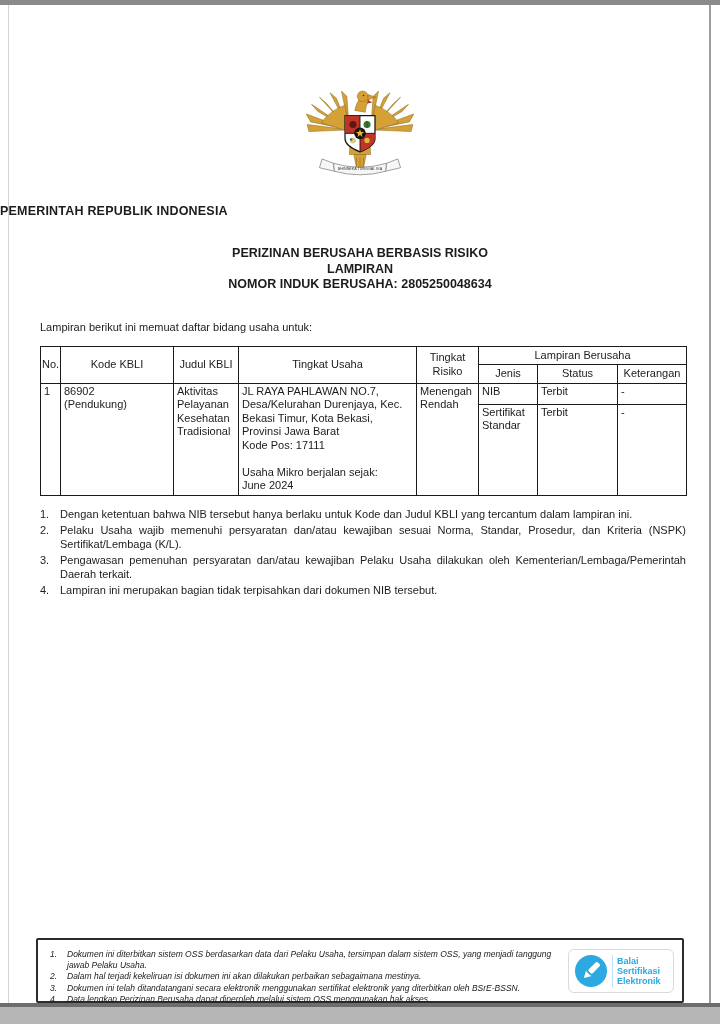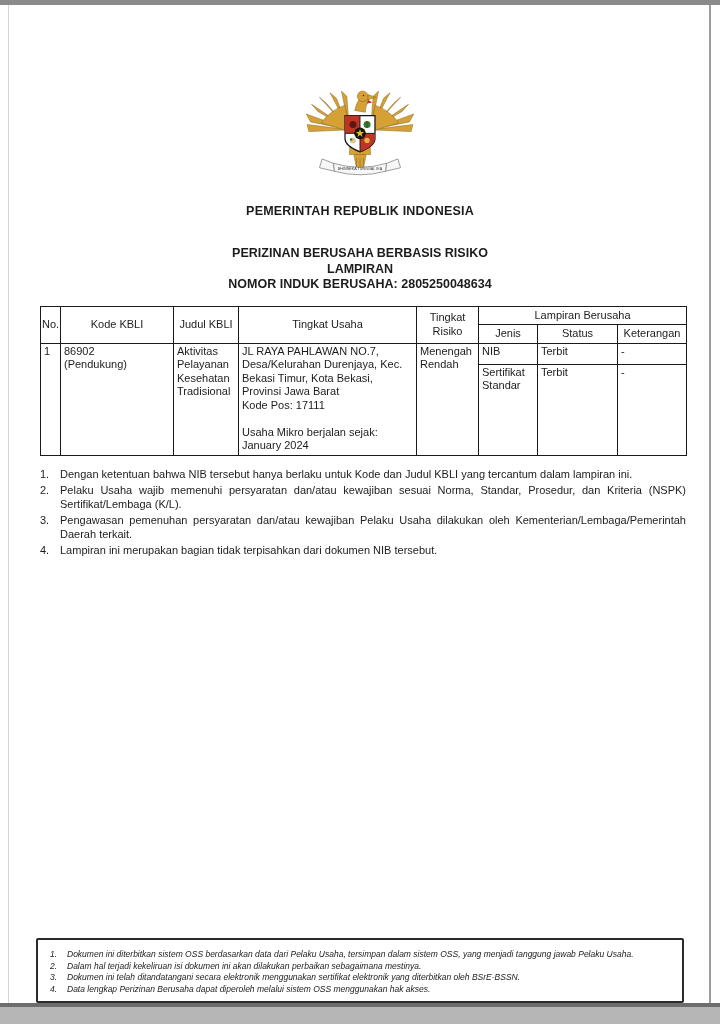--- a/index.html
+++ b/index.html
@@ -13,21 +13,21 @@
   .page { position:absolute; inset:0; background:#fff; }
 
   
   .scan-top    { position:absolute; top:0; left:0; right:0; height:5px; background:#8a8a8a; }
   .scan-left   { position:absolute; top:5px; bottom:21px; left:8px; width:1px; background:#d4d4d4; }
   .scan-right  { position:absolute; top:5px; bottom:21px; right:9px; width:2px; background:#9c9c9c; }
   .scan-bottom { position:absolute; bottom:0; left:0; right:0; height:17px; background:#b6b6b6; border-top:4px solid #6d6d6d; }
 
   .emblem-wrap { margin-top:84px; display:flex; justify-content:center; }
 
-  .gov-title { margin-top:16px; text-align:center; font-size:12.5px; font-weight:bold; letter-spacing:.2px; }
+  .gov-title { margin-top:16px; font-size:12.5px; font-weight:bold; letter-spacing:.2px; }
   .doc-title-block { margin-top:28px; text-align:center; font-size:12.5px; font-weight:bold; line-height:15.5px; }
 
   .content { padding:0 34px 0 40px; }
   .intro { margin-top:28px; font-size:11px; }
 
   table.kbli { border-collapse:collapse; table-layout:fixed; width:646px; margin-top:13px; font-size:11px; }
   table.kbli th, table.kbli td { border:1px solid #1a1a1a; padding:1px 3px; line-height:13.5px; }
   table.kbli th { font-weight:normal; text-align:center; vertical-align:middle; padding:2px 1px; }
   table.kbli td { vertical-align:top; text-align:left; white-space:pre-line; }
   td.c-no { text-align:right; padding-right:4px; }
@@ -119,20 +119,21 @@
 
   <div class="gov-title">PEMERINTAH REPUBLIK INDONESIA</div>
 
   <div class="doc-title-block">
     <div>PERIZINAN BERUSAHA BERBASIS RISIKO</div>
     <div>LAMPIRAN</div>
     <div>NOMOR INDUK BERUSAHA: 2805250048634</div>
   </div>
 
   <div class="content">
+    <div class="intro">Lampiran berikut ini memuat daftar bidang usaha untuk:</div>
 
     <table class="kbli">
       <colgroup>
         <col style="width:20px">
           <col style="width:113px">
           <col style="width:65px">
           <col style="width:178px">
         <col style="width:62px">
           <col style="width:59px">
           <col style="width:80px">
@@ -155,21 +156,21 @@
       </tr>
       <tr class="subrow-first">
         <td rowspan="2" class="c-no">1</td>
         <td rowspan="2">86902
 (Pendukung)</td>
         <td rowspan="2">Aktivitas Pelayanan Kesehatan Tradisional</td>
         <td rowspan="2">JL RAYA PAHLAWAN NO.7, Desa/Kelurahan Durenjaya, Kec. Bekasi Timur, Kota Bekasi, Provinsi Jawa Barat
 Kode Pos: 17111
 
 Usaha Mikro berjalan sejak:
-January 2024</td>
+June 2024</td>
         <td rowspan="2">Menengah Rendah</td>
         <td>NIB</td>
         <td>Terbit</td>
         <td>-</td>
       </tr>
       <tr class="subrow-rest">
         <td>Sertifikat Standar</td>
         <td>Terbit</td>
         <td>-</td>
       </tr>
@@ -206,20 +207,36 @@
         <span class="fnote-num">2.</span>
         <span class="fnote-text">Dalam hal terjadi kekeliruan isi dokumen ini akan dilakukan perbaikan sebagaimana mestinya.</span>
       </div>
       <div class="fnote-row">
         <span class="fnote-num">3.</span>
         <span class="fnote-text">Dokumen ini telah ditandatangani secara elektronik menggunakan sertifikat elektronik yang diterbitkan oleh BSrE-BSSN.</span>
       </div>
       <div class="fnote-row">
         <span class="fnote-num">4.</span>
         <span class="fnote-text">Data lengkap Perizinan Berusaha dapat diperoleh melalui sistem OSS menggunakan hak akses.</span>
+      </div>
+    </div>
+    <div class="bsre-logo">
+      <svg width="34" height="34" viewBox="0 0 34 34">
+        <circle cx="17" cy="17" r="16" fill="#2BA9E0"></circle>
+        <g transform="rotate(45 17 17)">
+          <rect x="14.2" y="6" width="5.6" height="13" rx="2" fill="#ffffff"></rect>
+          <path d="M13,20 H21 L17,27 Z" fill="#ffffff"></path>
+          <rect x="13.4" y="19" width="7.2" height="1.6" fill="#2BA9E0"></rect>
+        </g>
+      </svg>
+      <div class="bsre-divider"></div>
+      <div class="bsre-text">
+        <div>Balai</div>
+        <div>Sertifikasi</div>
+        <div>Elektronik</div>
       </div>
     </div>
   </div>
 
   <div class="scan-top"></div>
   <div class="scan-left"></div>
   <div class="scan-right"></div>
   <div class="scan-bottom"></div>
 </div>
 

